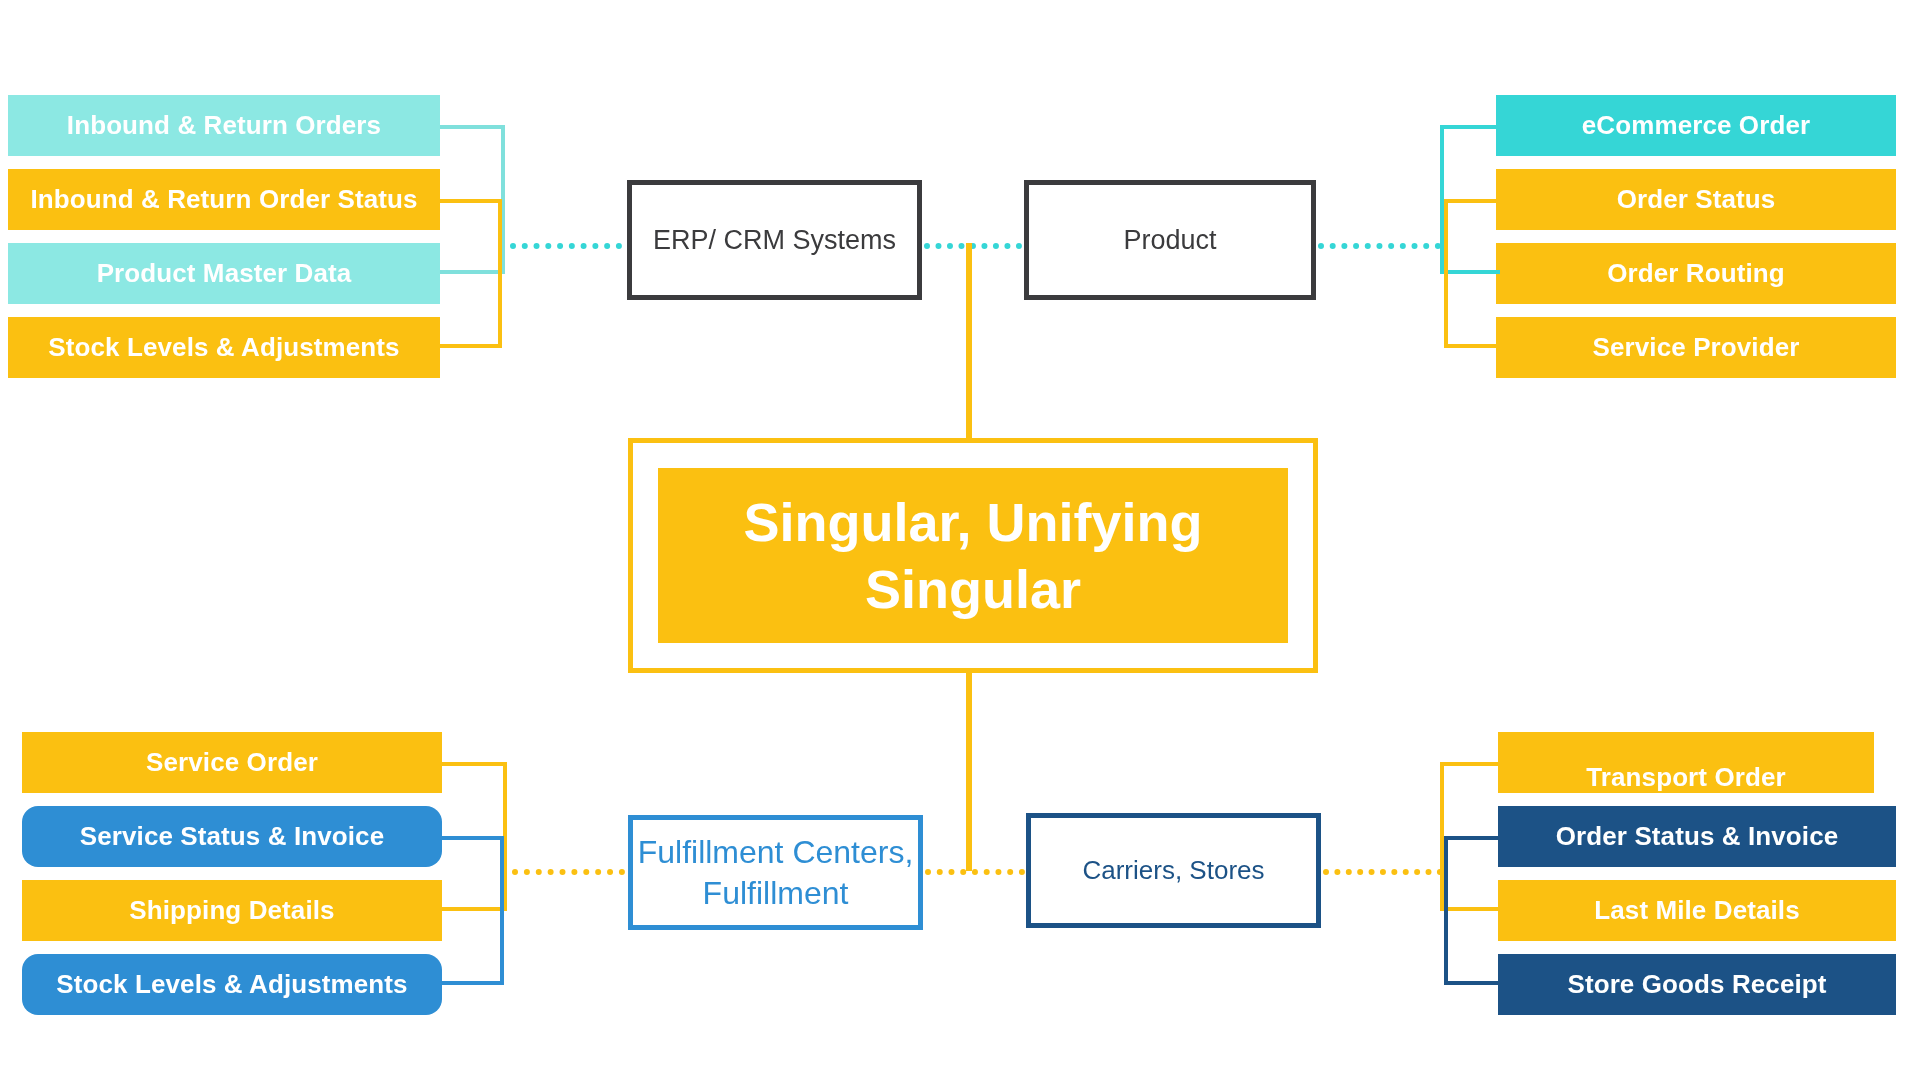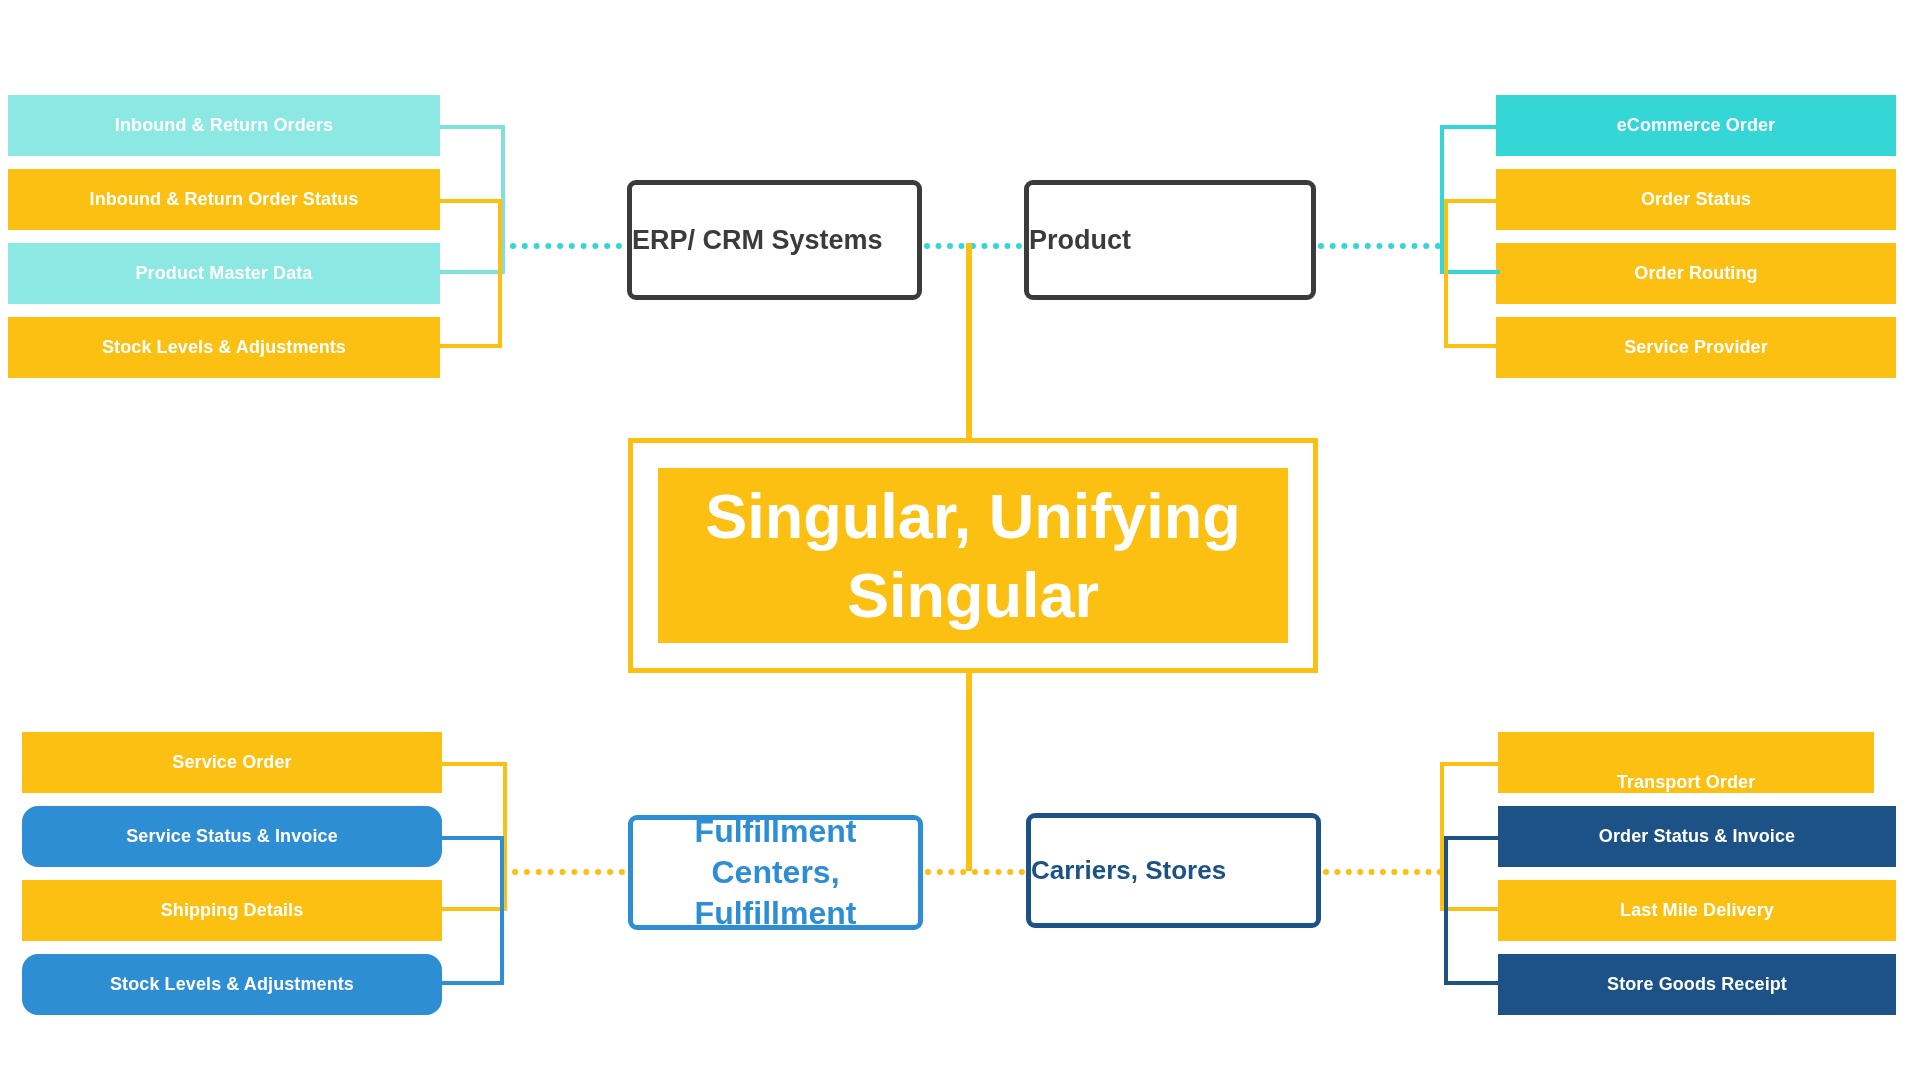--- a/index.html
+++ b/index.html
@@ -13,61 +13,61 @@
 
   
   .bar{
     position:absolute;
     height:61px;
     display:flex;
     align-items:center;
     justify-content:center;
     color:#ffffff;
     font-weight:bold;
-    font-size:18px;
+    font-size:26px;
     letter-spacing:.1px;
     white-space:nowrap;
   }
   .bar.cyan-light{background:#8CE8E3;}
   .bar.cyan-bright{background:#35D6D6;}
   .bar.yellow{background:#FBC011;}
   .bar.blue-mid{background:#2E8ED4;border-radius:16px;}
   .bar.blue-dark{background:#1C5286;}
 
   
   .obox{
     position:absolute;
     box-sizing:border-box;
     display:flex;
     align-items:center;
+    justify-content:center;
     text-align:center;
-    font-weight:bold;
+    font-weight:normal;
     background:#ffffff;
     line-height:1.28;
-    border-radius:9px;
   }
   .obox.dark{border:5px solid #3b3b3d;color:#3b3b3d;font-size:27px;}
   .obox.lblue{border:5px solid #2E8ED4;color:#2E8ED4;font-size:32px;}
   .obox.dblue{border:5px solid #1C5286;color:#1C5286;font-size:26px;}
 
   
   #platform-outer{
     position:absolute;
     box-sizing:border-box;
     border:5px solid #FBC011;
     background:#ffffff;
   }
   #platform-inner{
     position:absolute;
     background:#FBC011;
     display:flex;align-items:center;justify-content:center;
     text-align:center;
     color:#ffffff;
     font-weight:bold;
-    font-size:63px;
+    font-size:54px;
     line-height:1.24;
   }
 
   
   .vline{position:absolute;}
   .dotted-h{
     position:absolute;height:0;border-top-style:dotted;
   }
   .brk{position:absolute;box-sizing:border-box;}
 </style>
@@ -181,21 +181,21 @@
   </div>
 
   <div>
     <div class="bar yellow" style="left:1498px; top:732px; width:376px;align-items:flex-end;">
       <span>Transport Order</span>
     </div>
     <div class="bar blue-dark" style="left:1498px; top:806px; width:398px;">
       <span>Order Status &amp; Invoice</span>
     </div>
     <div class="bar yellow" style="left:1498px; top:880px; width:398px;">
-      <span>Last Mile Delivery</span>
+      <span>Last Mile Details</span>
     </div>
     <div class="bar blue-dark" style="left:1498px; top:954px; width:398px;">
       <span>Store Goods Receipt</span>
     </div>
 
     <div class="brk" style="left:1440px; top:762px; width:62px; height:149px;
                 border-top:4px solid #FBC011; border-left:4px solid #FBC011; border-bottom:4px solid #FBC011;"></div>
 
     <div class="brk" style="left:1444px; top:836px; width:58px; height:149px;
                 border-top:4px solid #1C5286; border-left:4px solid #1C5286; border-bottom:4px solid #1C5286;"></div>

